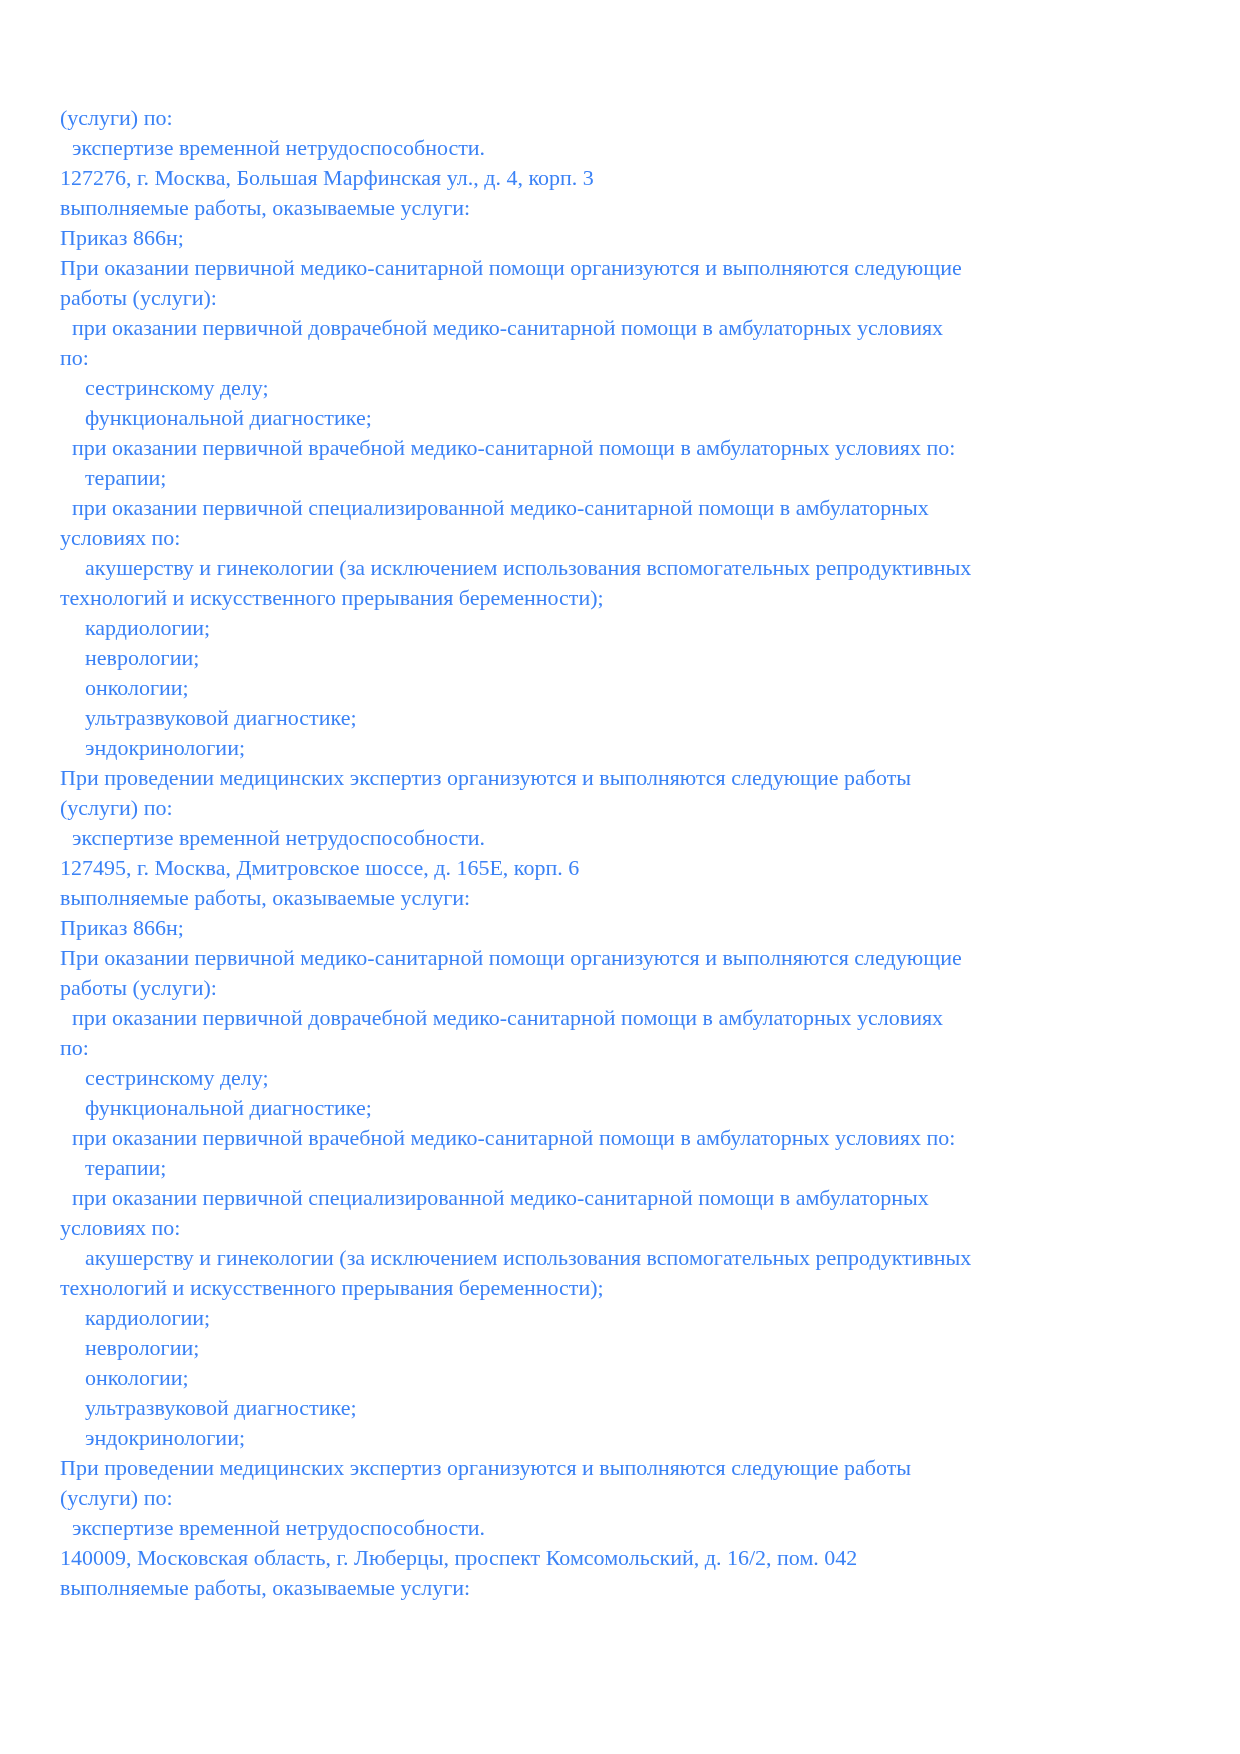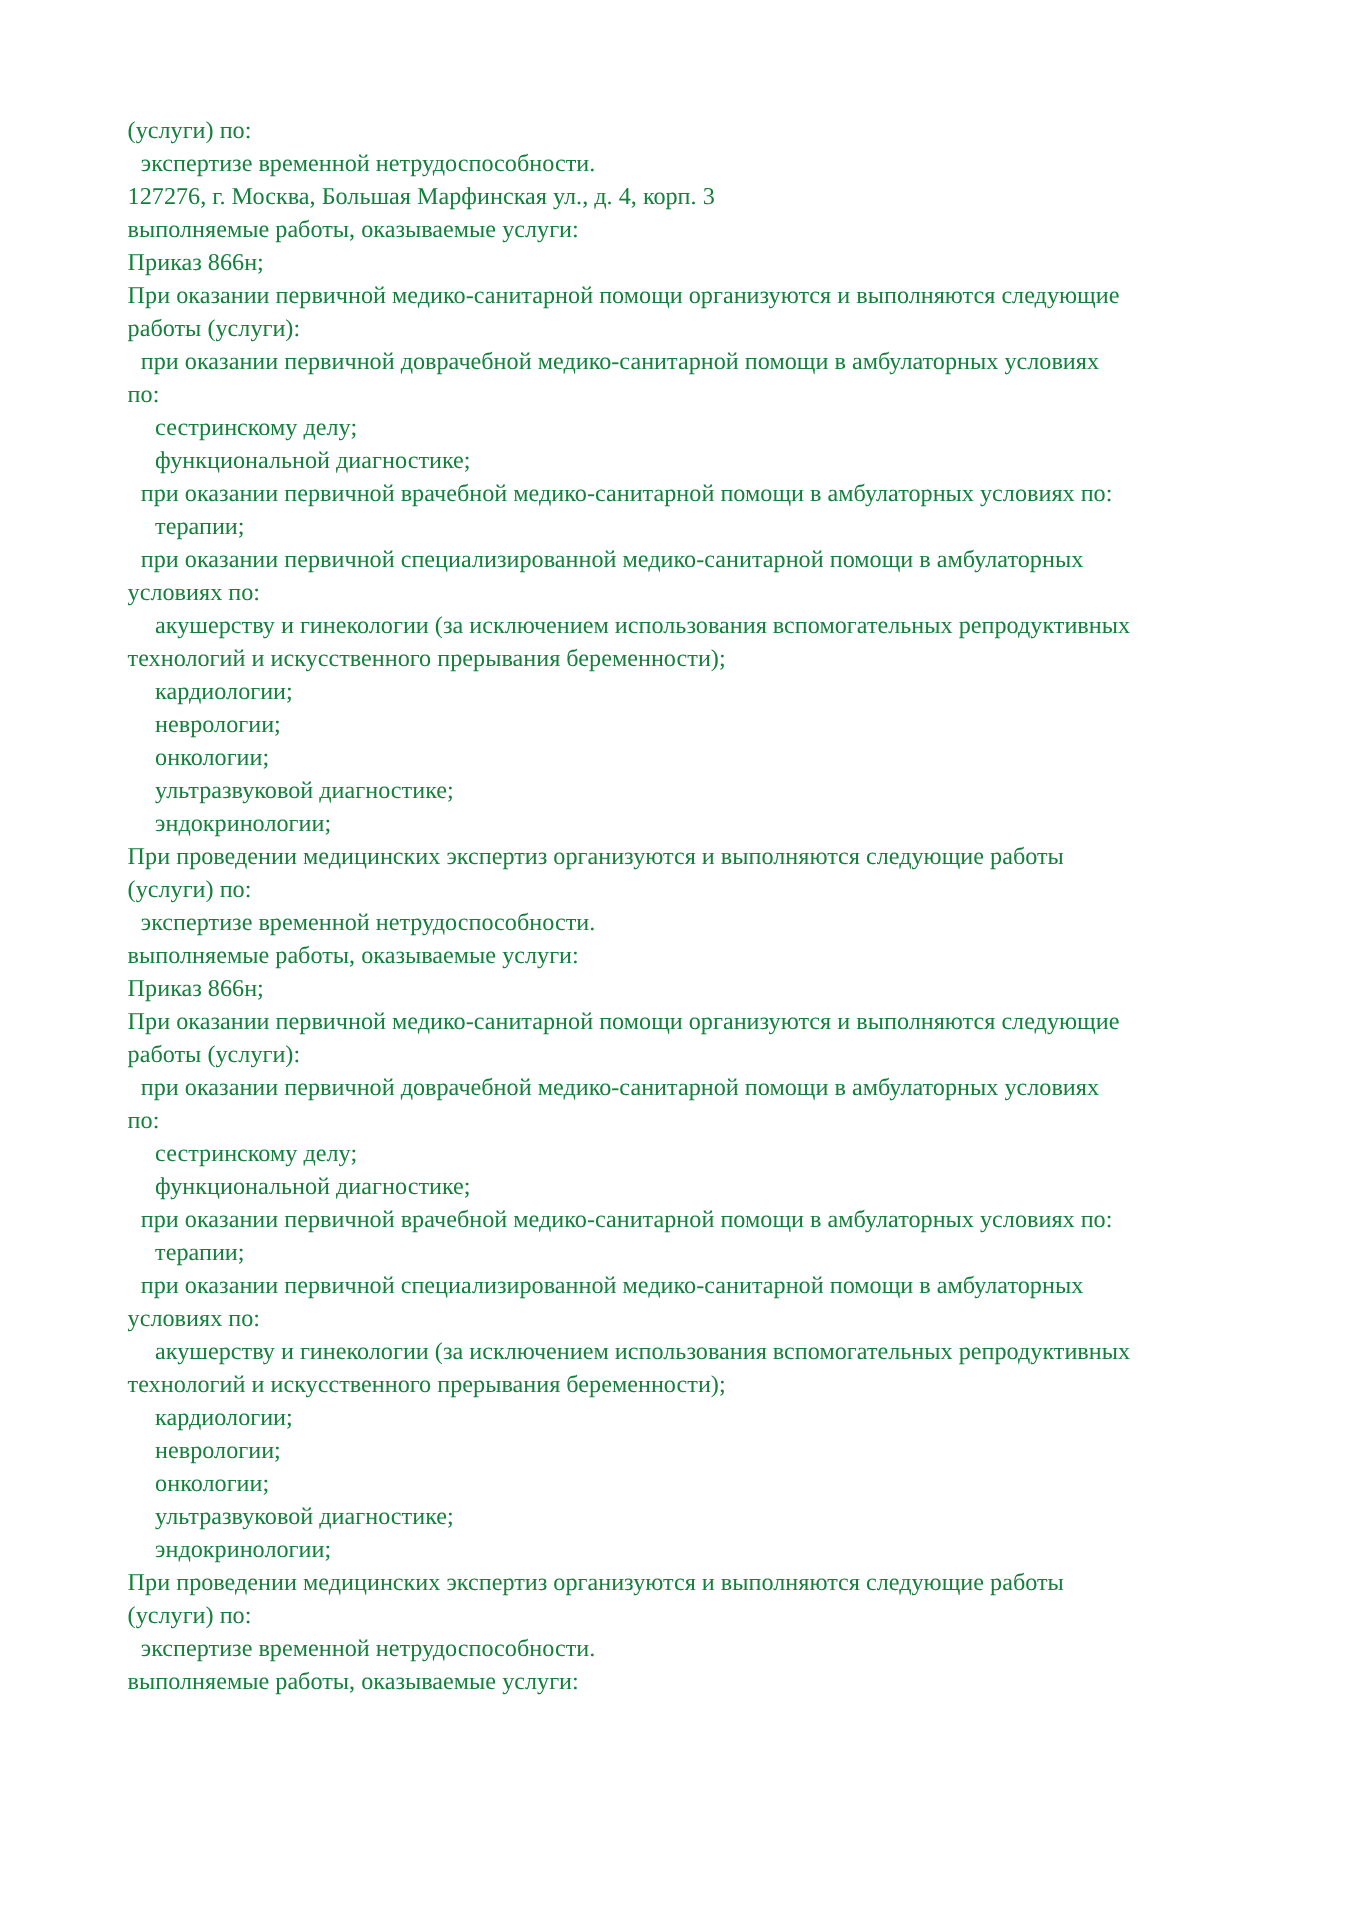--- a/index.html
+++ b/index.html
@@ -9,23 +9,23 @@
   }
   body {
     width: 1240px;
     height: 1754px;
     overflow: hidden;
   }
   .page {
     box-sizing: border-box;
     width: 1240px;
     height: 1754px;
-    padding: 103px 70px 0 116px;
+    padding: 103px 70px 0 60px;
     background: #ffffff;
-    color: #15803d;
+    color: #3b82f6;
     font-family: "Liberation Serif", "DejaVu Serif", serif;
     font-size: 22px;
     line-height: 30px;
   }
   .block + .block {
   }
   .line {
     white-space: pre;
     height: 30px;
   }
@@ -61,20 +61,21 @@
         <div class="line ind2">кардиологии;</div>
         <div class="line ind2">неврологии;</div>
         <div class="line ind2">онкологии;</div>
         <div class="line ind2">ультразвуковой диагностике;</div>
         <div class="line ind2">эндокринологии;</div>
         <div class="line ind0">При проведении медицинских экспертиз организуются и выполняются следующие работы</div>
         <div class="line ind0">(услуги) по:</div>
         <div class="line ind1">экспертизе временной нетрудоспособности.</div>
       </div>
       <div class="block">
+        <div class="line ind0">127495, г. Москва, Дмитровское шоссе, д. 165Е, корп. 6</div>
         <div class="line ind0">выполняемые работы, оказываемые услуги:</div>
         <div class="line ind0">Приказ 866н;</div>
         <div class="line ind0">При оказании первичной медико-санитарной помощи организуются и выполняются следующие</div>
         <div class="line ind0">работы (услуги):</div>
         <div class="line ind1">при оказании первичной доврачебной медико-санитарной помощи в амбулаторных условиях</div>
         <div class="line ind0">по:</div>
         <div class="line ind2">сестринскому делу;</div>
         <div class="line ind2">функциональной диагностике;</div>
         <div class="line ind1">при оказании первичной врачебной медико-санитарной помощи в амбулаторных условиях по:</div>
         <div class="line ind2">терапии;</div>
@@ -85,16 +86,17 @@
         <div class="line ind2">кардиологии;</div>
         <div class="line ind2">неврологии;</div>
         <div class="line ind2">онкологии;</div>
         <div class="line ind2">ультразвуковой диагностике;</div>
         <div class="line ind2">эндокринологии;</div>
         <div class="line ind0">При проведении медицинских экспертиз организуются и выполняются следующие работы</div>
         <div class="line ind0">(услуги) по:</div>
         <div class="line ind1">экспертизе временной нетрудоспособности.</div>
       </div>
       <div class="block">
+        <div class="line ind0">140009, Московская область, г. Люберцы, проспект Комсомольский, д. 16/2, пом. 042</div>
         <div class="line ind0">выполняемые работы, оказываемые услуги:</div>
       </div>
     </div>
 </div>
 
 </body></html>

